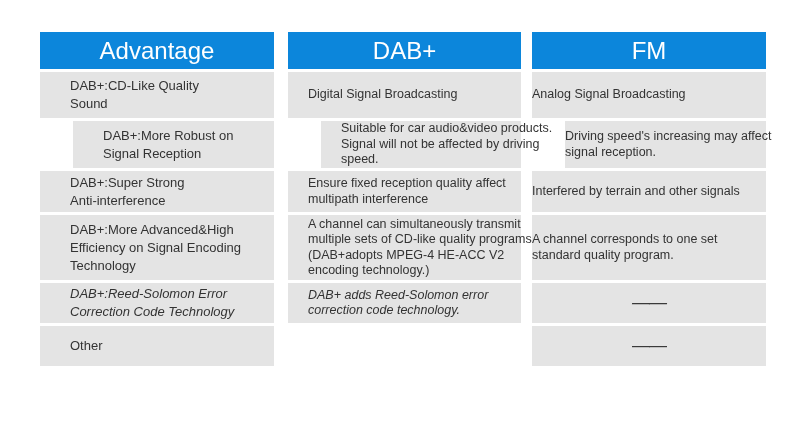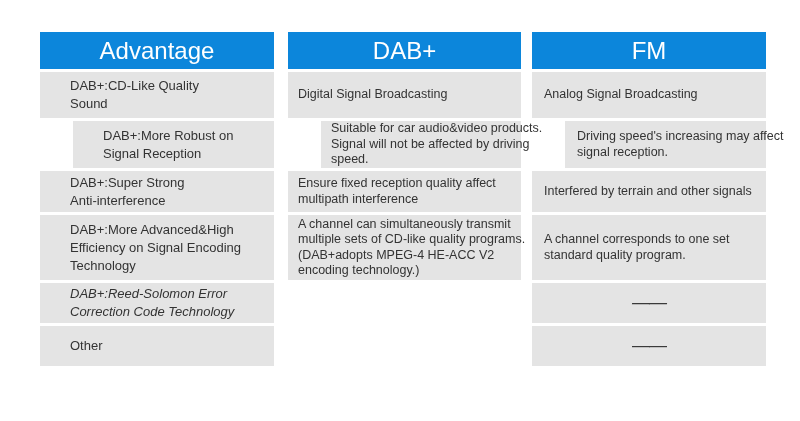--- a/index.html
+++ b/index.html
@@ -27,22 +27,22 @@
   }
   .cell{
     background:var(--cell-bg);color:var(--cell-text);
     margin-top:3px;
     display:flex;align-items:center;
     white-space:pre;
   }
   .r1{height:46px;} .r2{height:47px;margin-left:33px;} .r3{height:41px;}
   .r4{height:65px;} .r5{height:40px;font-style:italic;} .r6{height:40px;}
   .col-advantage .cell{padding-left:30px;font-size:13px;line-height:18px;}
-  .col-dab .cell{padding-left:10px;font-size:12.5px;line-height:15.5px;}
-  .col-fm .cell{padding-left:12px;font-size:12.5px;line-height:15.5px;}
+  .col-dab .cell{padding-left:20px;font-size:12.5px;line-height:15.5px;}
+  .col-fm .cell{padding-left:0;font-size:12.5px;line-height:15.5px;}
   .cell.dash{
     justify-content:center;padding:0;
     font-size:18px;letter-spacing:-1px;color:#3a3a3a;
   }
 </style>
 </head>
 <body>
 
 <div class="canvas">
 
@@ -91,20 +91,24 @@
     <div class="cell r3">
       <span>Ensure fixed reception quality affect
 multipath interference</span>
     </div>
     <div class="cell r4">
       <span>A channel can simultaneously transmit
 multiple sets of CD-like quality programs.
 (DAB+adopts MPEG-4 HE-ACC V2
 encoding technology.)</span>
     </div>
+    <div class="cell r5">
+      <span>DAB+ adds Reed-Solomon error
+correction code technology.</span>
+    </div>
   </section>
 
   <section class="col col-fm">
     <header class="hdr">
       <span>FM</span>
     </header>
     <div class="cell r1">
       <span>Analog Signal Broadcasting</span>
     </div>
     <div class="cell r2">

